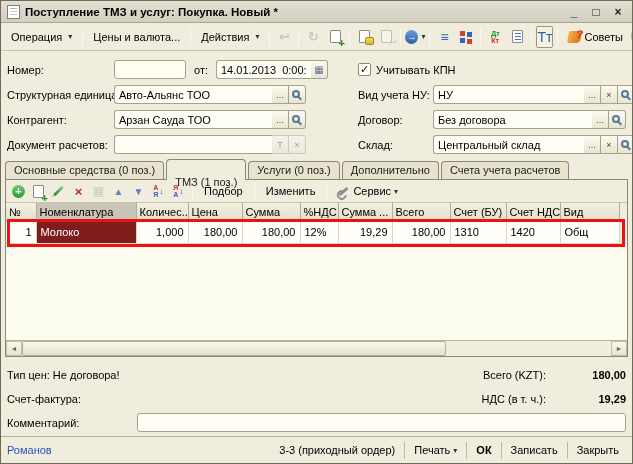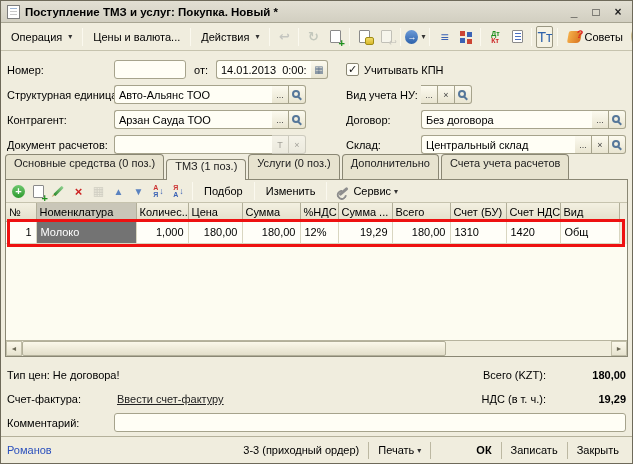--- a/index.html
+++ b/index.html
@@ -47,21 +47,21 @@
   .tt-btn { border:1px solid #9a9782; background:#f5f2e3; width:22px; height:22px; font-size:14px;
             color:#2d62ab; display:flex; align-items:center; justify-content:center; border-radius:2px; }
   .book { width:13px; height:12px; background:linear-gradient(100deg,#f5b04a,#d8731f); border-radius:2px 4px 4px 2px;
           transform:skewX(-10deg); position:relative; }
   .book-q { position:absolute; left:8px; top:-3px; color:#d22; font-weight:bold; font-size:11px; }
   .help-btn { width:17px; height:17px; border-radius:50%; border:1px solid #c9b98a; background:#f7f3e2;
               color:#7a6a3a; font-weight:bold; display:flex; align-items:center; justify-content:center; }
 
   
   .formarea { padding:6px 6px 2px 6px; flex:0 0 auto; }
-  .frow { display:flex; align-items:center; height:25px; }
+  .frow { display:flex; align-items:center; height:25px;gap:12px; }
   .lcol { width:299px; display:flex; align-items:center; flex:0 0 auto; }
   .rcol { margin-left:40px; flex:1; display:flex; align-items:center; }
   .flabel { width:107px; flex:0 0 auto; white-space:nowrap; }
   .rlabel { width:75px; flex:0 0 auto; white-space:nowrap; }
   .fld { display:flex; align-items:stretch; flex:1; height:19px; }
   .fld input { flex:1; min-width:0; border:1px solid #a6a38c; border-right:none; background:#fffef5;
                border-radius:3px 0 0 3px; padding:1px 4px; font:inherit; height:19px; }
   .fld input.solo { border-right:1px solid #a6a38c; border-radius:3px; }
   .fbtn { width:17px; border:1px solid #a6a38c; border-left:none; background:linear-gradient(#fcfaef,#e9e5d1);
           font-size:9px; color:#444; display:flex; align-items:center; justify-content:center; }
@@ -73,22 +73,22 @@
   .numfld { width:72px; flex:0 0 auto; }
   .datefld { width:112px; flex:0 0 auto; margin-left:4px; }
   .otlbl { margin-left:8px; margin-right:4px; }
   .cb { width:13px; height:13px; border:1px solid #8a8774; background:#fffef8; display:flex;
         align-items:center; justify-content:center; font-size:11px; font-weight:bold; color:#111;
         margin-right:5px; flex:0 0 auto; border-radius:2px; }
 
   
   .tabstrip { display:flex; align-items:flex-end; padding:0 4px; height:21px; flex:0 0 auto; }
   .tab { border:1px solid #8a8774; border-bottom:none; border-radius:4px 4px 0 0; background:#e7e3cf;
-         padding:2px 8px 2px 8px; height:26px; margin-right:2px; white-space:nowrap; color:#222; }
-  .tab.active { background:#f0edde; height:21px; position:relative; z-index:3; padding-top:0; }
+         padding:2px 8px 2px 8px; height:19px; margin-right:2px; white-space:nowrap; color:#222; }
+  .tab.active { background:#f0edde; height:21px; position:relative; z-index:3; padding-top:16px; }
 
   
   .tabpanel { border:1px solid #8a8774; margin:0 4px; flex:1 1 auto; background:#f0edde;
               display:flex; flex-direction:column; position:relative; margin-top:-1px; overflow:hidden; }
   .tbl-toolbar { height:23px; display:flex; align-items:center; gap:3px; padding:0 4px;
                  border-bottom:1px solid #c6c3ae; flex:0 0 auto; }
   .sm-ico { width:17px; height:17px; display:flex; align-items:center; justify-content:center; position:relative; }
   .add-circle { width:13px; height:13px; border-radius:50%; background:linear-gradient(#6fc86f,#2d9a2d);
                 color:#fff; font-weight:bold; font-size:11px; line-height:11px; display:flex;
                 align-items:center; justify-content:center; }
@@ -109,21 +109,21 @@
   .wrench::after { content:""; position:absolute; left:-3px; top:-2px; width:6px; height:6px;
             border:2px solid #8d8d8d; border-radius:50%; border-right-color:transparent; }
 
   table { border-collapse:collapse; table-layout:fixed; width:613px; flex:0 0 auto; }
   th { background:linear-gradient(#f3f0e1,#e3dfca); border-right:1px solid #b2af99; border-bottom:1px solid #b2af99;
        font-weight:normal; text-align:left; padding:2px 3px; height:18px; white-space:nowrap; overflow:hidden; }
   th.pressed { background:#c9c6b8; }
   td { background:#fffef8; border-right:1px solid #d9d6c1; border-bottom:1px solid #d9d6c1;
        padding:2px 4px; height:22px; white-space:nowrap; overflow:hidden; }
   td.num, th.num { text-align:right; }
-  td.sel { background:#737373; color:#fff; }
+  td.sel { background:#7f1d1d; color:#fff; }
   .tbl-empty { flex:1 1 auto; background:#fdfcf1; }
   .red-box { position:absolute; left:1px; right:2px; top:39px; height:28px; border:3px solid #ee1111;
              z-index:6; pointer-events:none; }
 
   .hscroll { height:16px; border-top:1px solid #b7b49e; background:#f1eedd; display:flex;
              align-items:stretch; flex:0 0 auto; }
   .hs-btn { width:16px; display:flex; align-items:center; justify-content:center; font-size:7px;
             color:#6a6754; border:1px solid #c2bfa9; background:linear-gradient(#fbf8ea,#e7e3cf); }
   .hs-track { flex:1; position:relative; }
   .hs-thumb { position:absolute; left:0; top:0; bottom:0; width:72%;
@@ -143,21 +143,21 @@
   .commentrow input { flex:1; border:1px solid #a6a38c; background:#fffef5; border-radius:3px;
                       height:19px; padding:1px 4px; font:inherit; }
 
   
   .footer { height:27px; border-top:1px solid #b5b19b; background:#f0edde; display:flex;
             align-items:center; padding:0 6px; flex:0 0 auto; }
   .user { color:#2b50bd; flex:0 0 auto; }
   .fspace { flex:1; }
   .fbtn2 { padding:2px 7px; white-space:nowrap; display:flex; align-items:center; }
   .fsep { width:1px; height:17px; background:#bcb8a2; margin:0 2px; flex:0 0 auto; }
-  .ok { font-weight:bold;margin-left:36px; }
+  .ok { font-weight:bold; }
 </style>
 </head>
 <body>
 
 <div class="window">
 
   <div class="titlebar">
     <div class="title-ico"></div>
     <div class="title-text">Поступление ТМЗ и услуг: Покупка. Новый *</div>
     <div class="winbtns">
@@ -254,20 +254,21 @@
           <input value="Авто-Альянс ТОО" style="">
           <div class="fbtn">...</div>
           <div class="fbtn last">
               <div class="mag"></div>
             </div>
         </div>
       </div>
       <div class="rcol">
         <span class="rlabel">Вид учета НУ:</span>
         <div class="fld">
+          <input value="НУ" style="">
           <div class="fbtn">...</div>
           <div class="fbtn">×</div>
           <div class="fbtn last">
               <div class="mag"></div>
             </div>
         </div>
       </div>
     </div>
 
     <div class="frow">
@@ -432,29 +433,28 @@
 
   <div class="totals">
     <div class="trow">
       <span>Тип цен: Не договора!</span>
       <span class="tfill"></span>
       <span class="tlabel">Всего (KZT):</span>
       <span class="tval">180,00</span>
     </div>
     <div class="trow">
       <span class="tleft">Счет-фактура:</span>
-      <span class="link">Ввести счет-фактуру</span>
       <span class="tfill"></span>
       <span class="tlabel">НДС (в т. ч.):</span>
       <span class="tval">19,29</span>
     </div>
   </div>
 
   <div class="commentrow">
-    <span class="flabel" style="width:107px">Комментарий:</span>
+    <span class="flabel" style="width:130px">Комментарий:</span>
     <input value="" style="">
   </div>
 
   <div class="footer">
     <span class="user">Романов</span>
     <span class="fspace"></span>
     <div class="fbtn2">3-3 (приходный ордер)</div>
     <div class="fsep"></div>
     <div class="fbtn2 caret">Печать</div>
     <div class="fsep"></div>

